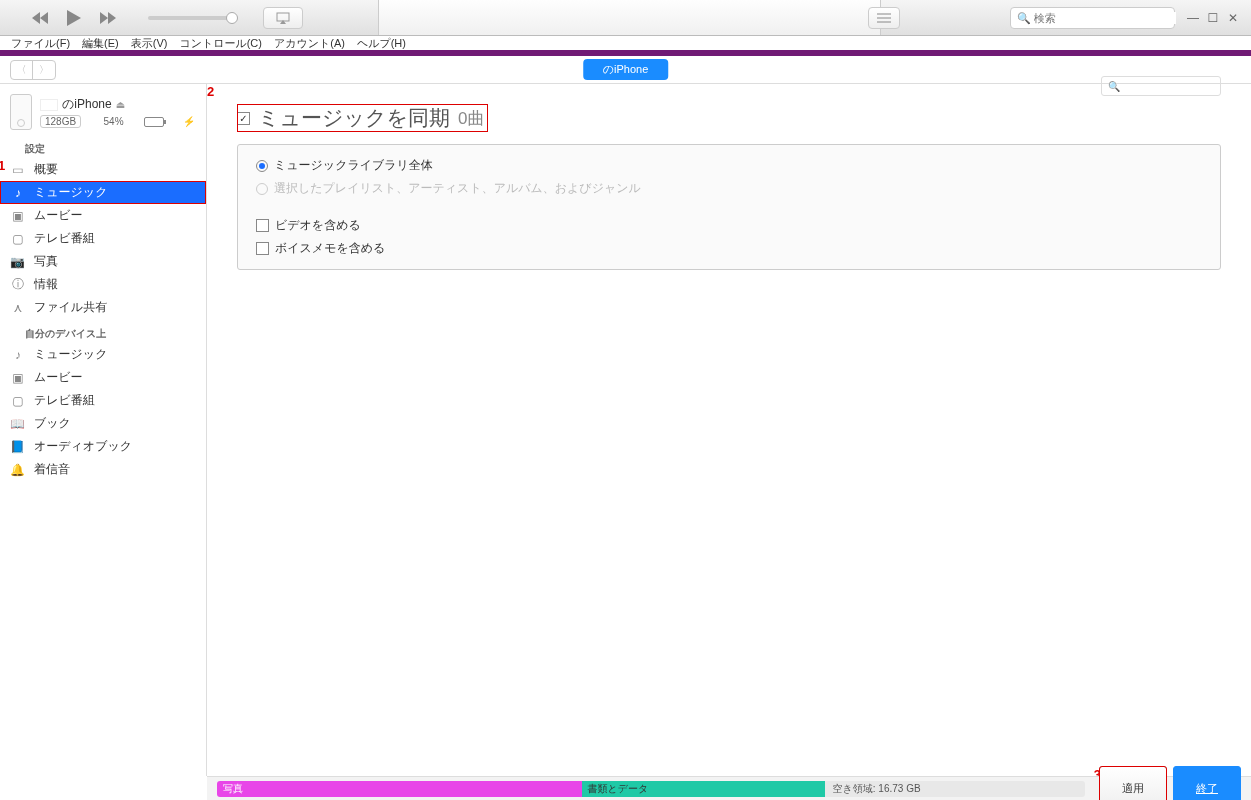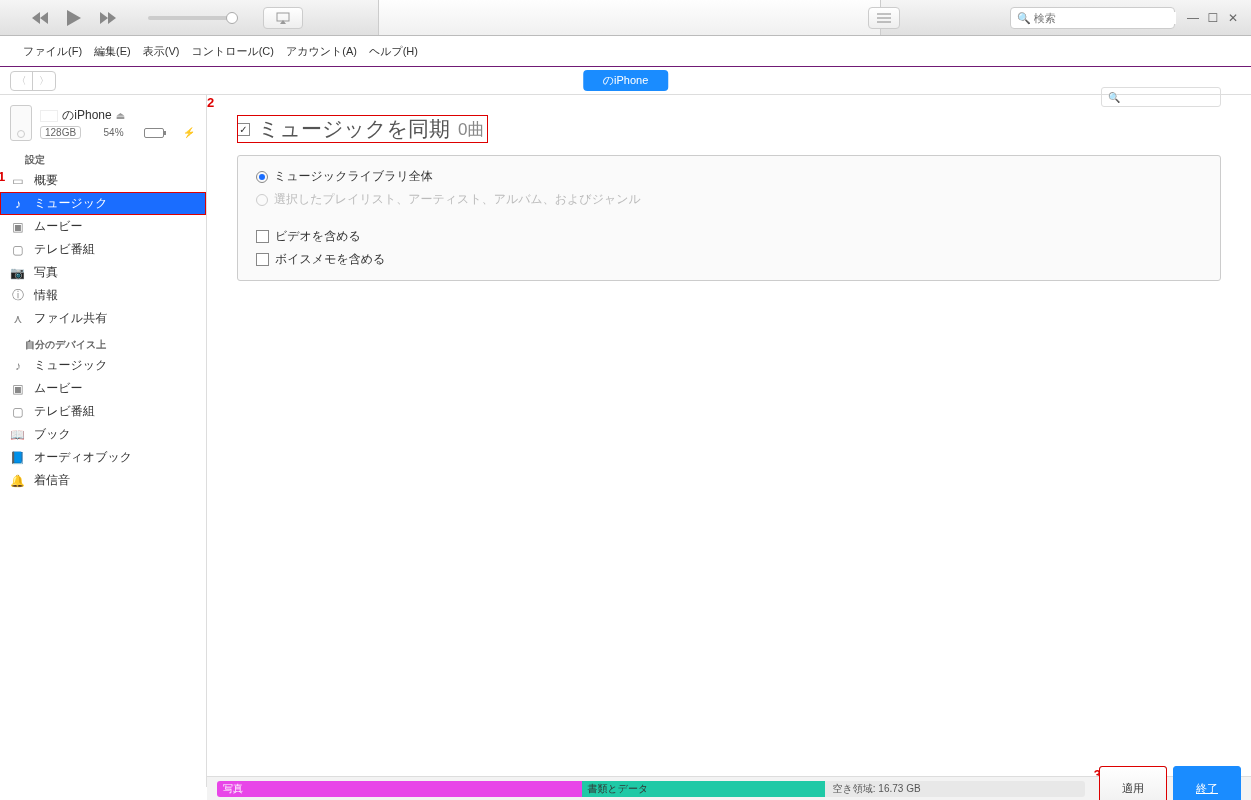--- a/index.html
+++ b/index.html
@@ -15,21 +15,21 @@
 .center-display { position: absolute; left: 378px; top: 0; right: 370px; height: 35px; background: linear-gradient(#fefefe,#f0f0f0); border-left: 1px solid #ccc; border-right: 1px solid #ccc; display: flex; align-items: center; justify-content: center; }
 .apple-logo { font-size: 18px; color: #888; }
 .right-controls { position: absolute; right: 10px; top: 0; height: 36px; display: flex; align-items: center; gap: 10px; }
 .list-btn { width: 32px; height: 22px; background: linear-gradient(#fff,#eee); border: 1px solid #ccc; border-radius: 4px; display: flex; align-items: center; justify-content: center; margin-right: 100px; }
 .search-box { width: 165px; height: 22px; background: #fff; border: 1px solid #ccc; border-radius: 4px; display: flex; align-items: center; padding: 0 6px; }
 .search-box input { border: none; outline: none; font-size: 11px; flex: 1; }
 .win-controls { display: flex; gap: 4px; }
 .win-btn { width: 16px; height: 16px; display: flex; align-items: center; justify-content: center; color: #666; cursor: pointer; font-size: 12px; }
 
 
-.menu-bar { height: 31px; background: #fff; border-bottom: 1px solid #701a75; display: flex; align-items: center; padding-left: 18px; gap: 2px; }
+.menu-bar { height: 20px; background: #fff; border-bottom: 6px solid #701a75; display: flex; align-items: center; padding-left: 6px; gap: 2px; }
 .menu-item { padding: 1px 5px; font-size: 11px; cursor: pointer; }
 
 
 .nav-row { height: 28px; border-bottom: 1px solid #ddd; display: flex; align-items: center; position: relative; }
 .nav-arrows { display: flex; border: 1px solid #ccc; border-radius: 4px; margin-left: 10px; }
 .nav-arrow { width: 22px; height: 18px; display: flex; align-items: center; justify-content: center; color: #aaa; cursor: pointer; font-size: 10px; }
 .nav-arrow:first-child { border-right: 1px solid #ccc; }
 .device-tab { position: absolute; left: 50%; transform: translateX(-50%); background: #1a8cff; color: #fff; padding: 3px 20px; border-radius: 4px; font-size: 11px; }
 
 

